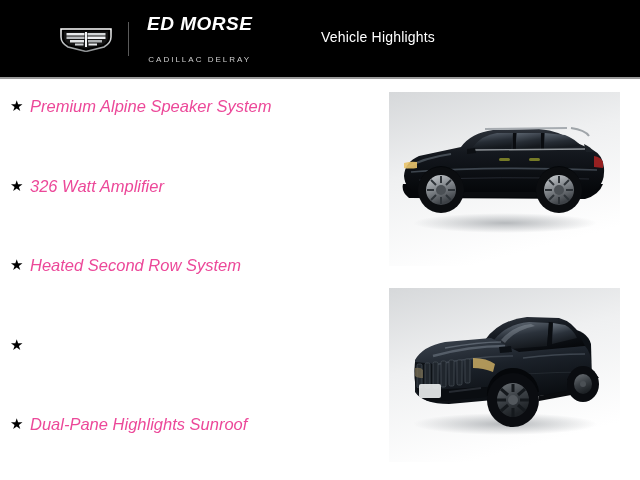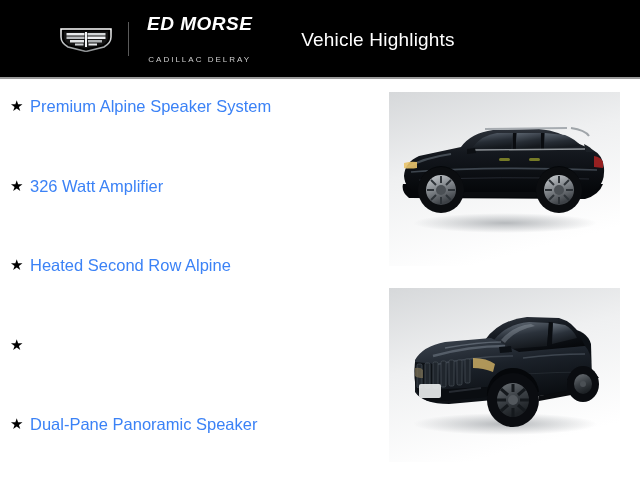--- a/index.html
+++ b/index.html
@@ -80,21 +80,21 @@
     margin-top: 20px;
     white-space: nowrap;
   }
   .header-title {
     position: absolute;
     left: 0;
     top: 29px;
     width: 640px;
     text-align: center;
     color: #ffffff;
-    font-size: 19px;
+    font-size: 14px;
     letter-spacing: 0.2px;
     padding-left: 116px;
     box-sizing: border-box;
   }
 
   
   .features {
     position: absolute;
     left: 0;
     top: 95px;
@@ -113,24 +113,25 @@
   }
   .feature-bullet {
     color: #000000;
     font-size: 15px;
     line-height: 22px;
     width: 20px;
     flex: 0 0 20px;
     display: block;
   }
   .feature-label {
-    color: #3b82f6;
+    color: #ec4899;
     font-size: 16.5px;
     line-height: 22px;
     white-space: nowrap;
+    font-style: italic;
   }
 
   
   .photo {
     position: absolute;
     left: 389px;
     width: 231px;
     background:
       linear-gradient(160deg, #d7d9db 0%, #e3e5e7 22%, #f2f3f4 48%, #fcfcfc 72%, #ffffff 100%);
     overflow: hidden;
@@ -192,30 +193,30 @@
       <span class="feature-label">Premium Alpine Speaker System</span>
     </li>
 
     <li class="feature-item">
       <span class="feature-bullet">★</span>
       <span class="feature-label">326 Watt Amplifier</span>
     </li>
 
     <li class="feature-item">
       <span class="feature-bullet">★</span>
-      <span class="feature-label">Heated Second Row Alpine</span>
+      <span class="feature-label">Heated Second Row System</span>
     </li>
 
     <li class="feature-item">
       <span class="feature-bullet">★</span>
     </li>
 
     <li class="feature-item">
       <span class="feature-bullet">★</span>
-      <span class="feature-label">Dual-Pane Panoramic Speaker</span>
+      <span class="feature-label">Dual-Pane Highlights Sunroof</span>
     </li>
 
   </ul>
 
   <div class="photo photo-1">
     <svg viewBox="0 0 231 174" xmlns="http://www.w3.org/2000/svg">
       <defs>
         <linearGradient id="bg1" x1="0" y1="0" x2="0.35" y2="1">
           <stop offset="0%" stop-color="#d6d8da"></stop>
           <stop offset="45%" stop-color="#eff0f1"></stop>

